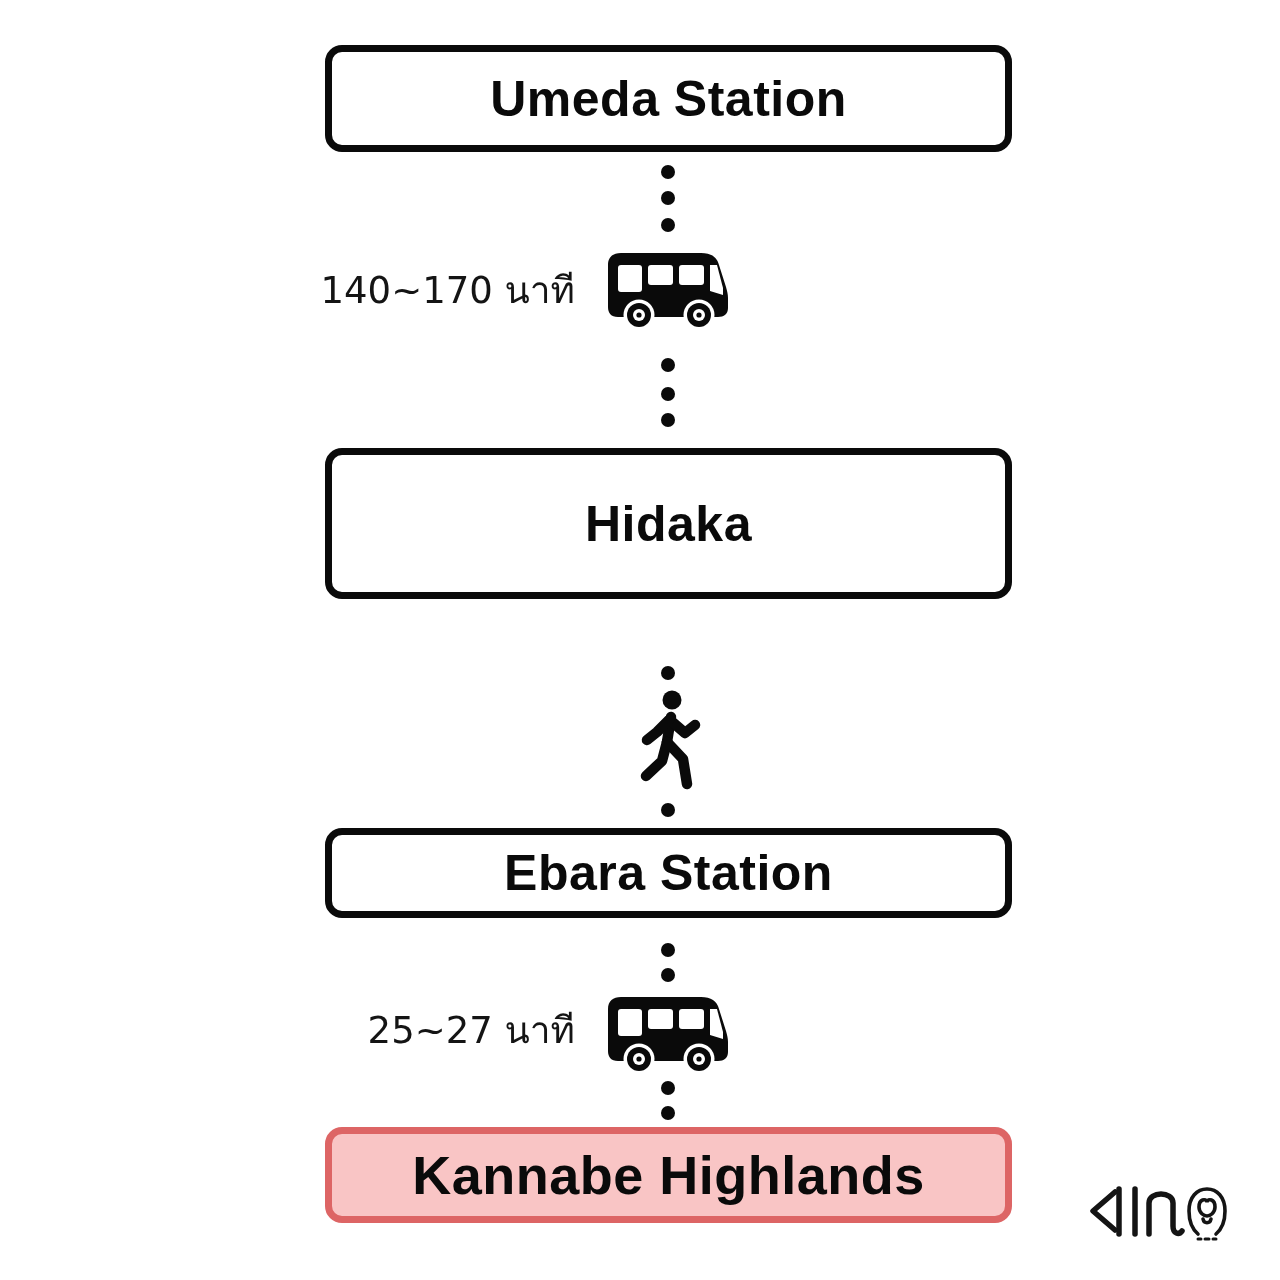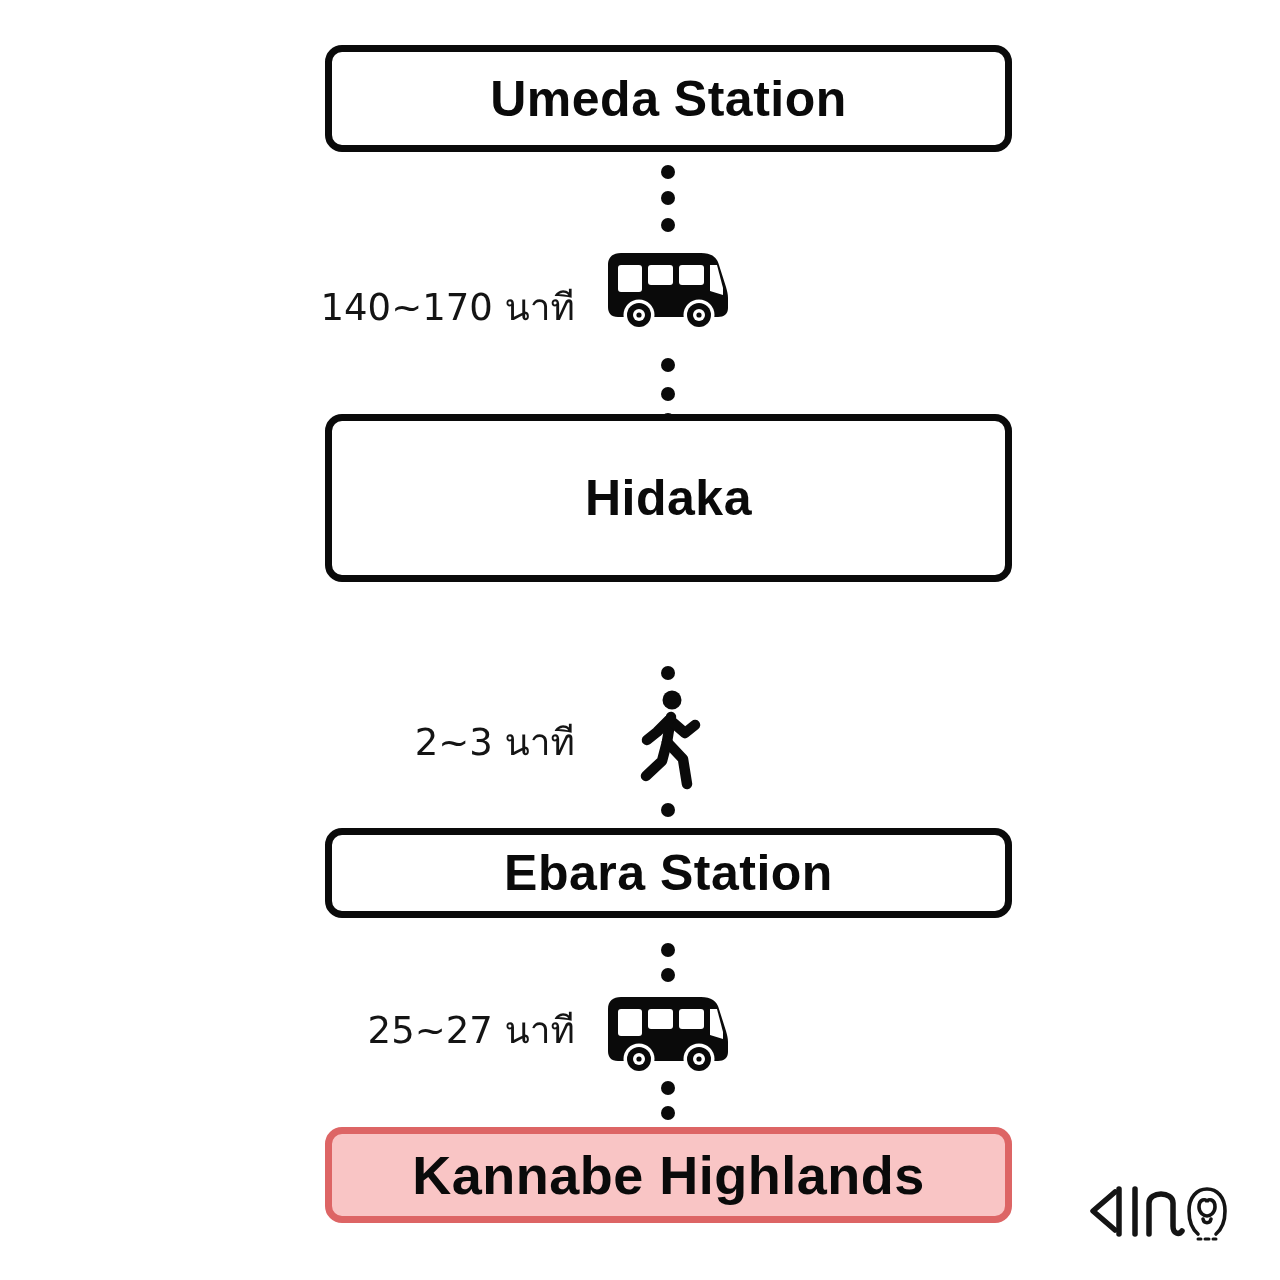--- a/index.html
+++ b/index.html
@@ -30,21 +30,21 @@
     color: #0a0a0a;
     font-weight: bold;
     text-align: center;
   }
   .station-box .line {
     font-size: 50px;
     line-height: 1.0;
     letter-spacing: 0.5px;
   }
   #box-umeda   { top: 45px;   height: 107px; }
-  #box-hidaka  { top: 414px;  height: 168px; gap: 32px; }
+  #box-hidaka  { top: 448px;  height: 151px; gap: 32px; }
   #box-ebara   { top: 828px;  height: 90px; }
   #box-kannabe {
     top: 1127px;
     height: 96px;
     background: #f9c5c5;
     border-color: #dd6565;
   }
   #box-kannabe .line { font-size: 54px; }
 
   .dot {
@@ -58,21 +58,21 @@
 
   .duration {
     position: absolute;
     right: 705px;
     color: #141414;
     font-family: "DejaVu Sans", sans-serif;
     font-size: 37px;
     line-height: 46px;
     white-space: nowrap;
   }
-  #duration-1 { top: 268px; margin-top: 17px;  }
+  #duration-1 { top: 268px;  }
   #duration-2 { top: 720px;  }
   #duration-3 { top: 1008px; }
 
   .mode-icon { position: absolute; }
   #bus-icon-1  { left: 606px; top: 251px; }
   #walk-icon-1 { left: 636px; top: 690px; }
   #bus-icon-2  { left: 606px; top: 995px; }
 
   .logo {
     position: absolute;
@@ -120,21 +120,20 @@
   <div class="dot" style="top:358px"></div>
   <div class="dot" style="top:387px"></div>
   <div class="dot" style="top:413px"></div>
 
   <div class="station-box" id="box-hidaka">
     <span class="line">Hidaka</span>
   </div>
 
   <div class="dot" style="top:666px"></div>
 
-  <span class="duration" id="duration-2">2~3 นาที</span>
   <svg class="mode-icon" id="walk-icon-1" width="66" height="100" viewBox="0 0 66 100">
     <circle cx="36" cy="10" r="9.5" fill="#0a0a0a"></circle>
     <g fill="none" stroke="#0a0a0a" stroke-width="10.5" stroke-linecap="round" stroke-linejoin="round">
       <path d="M35,27 L31,52"></path>
       <path d="M34,30 L49,43 L59,35"></path>
       <path d="M33,30 L21,42 L11,50"></path>
       <path d="M31,52 L47,69 L51,94"></path>
       <path d="M31,52 L26,71 L10,86"></path>
     </g>
   </svg>

